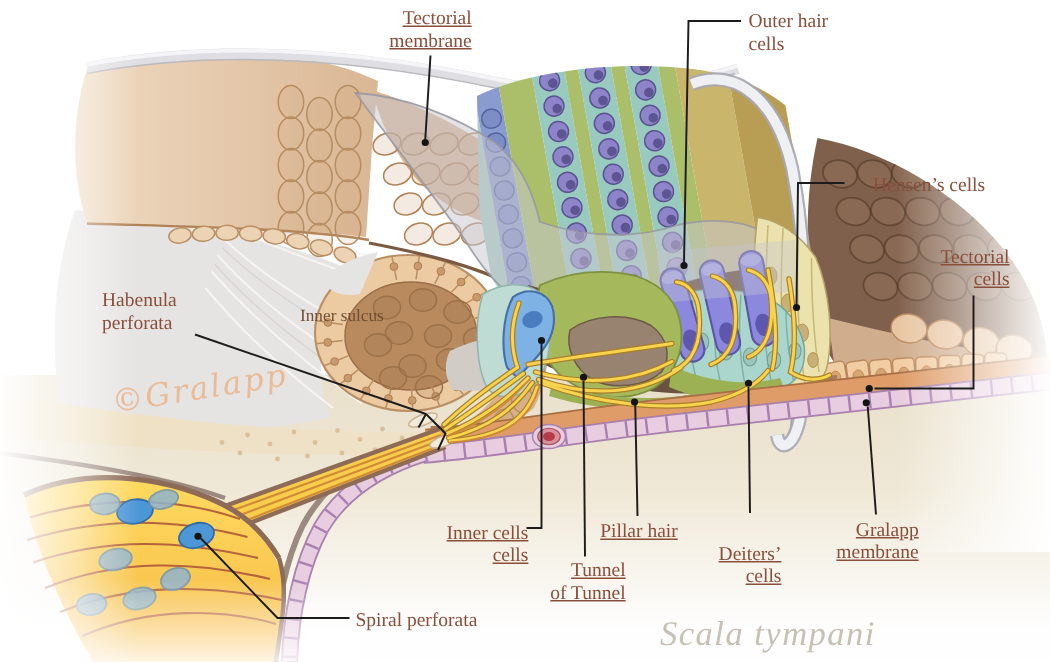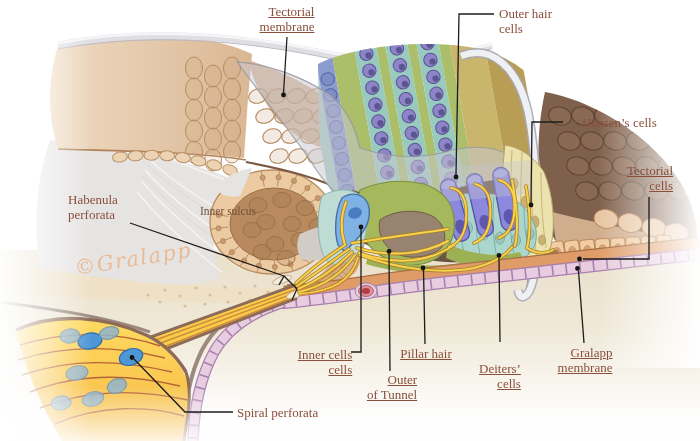--- a/index.html
+++ b/index.html
@@ -630,33 +630,34 @@
   <span>perforata</span>
 </div>
 <div class="lbl onart" style="left:200px;top:205px;">
   <span>Inner sulcus</span>
 </div>
 <div class="lbl ctr" style="left:325px;top:347px;">
   <span>Inner cells</span>
   <span>cells</span>
 </div>
 <div class="lbl ctr" style="left:392px;top:372px;">
-  <span>Outer</span>
+  <span>Tunnel</span>
   <span>of Tunnel</span>
 </div>
 <div class="lbl ctr" style="left:426px;top:346px;">
   <span>Pillar hair</span>
 </div>
 <div class="lbl ctr" style="left:500px;top:361px;">
   <span>Deiters’</span>
   <span>cells</span>
 </div>
 <div class="lbl ctr" style="left:585px;top:345px;">
   <span>Gralapp</span>
   <span>membrane</span>
 </div>
 <div class="lbl" style="left:237px;top:405px;">
   <span>Spiral perforata</span>
 </div>
 
 <div class="watermark">©Gralapp</div>
+<div class="scala">Scala tympani</div>
 
 </div>
 
 </body></html>

